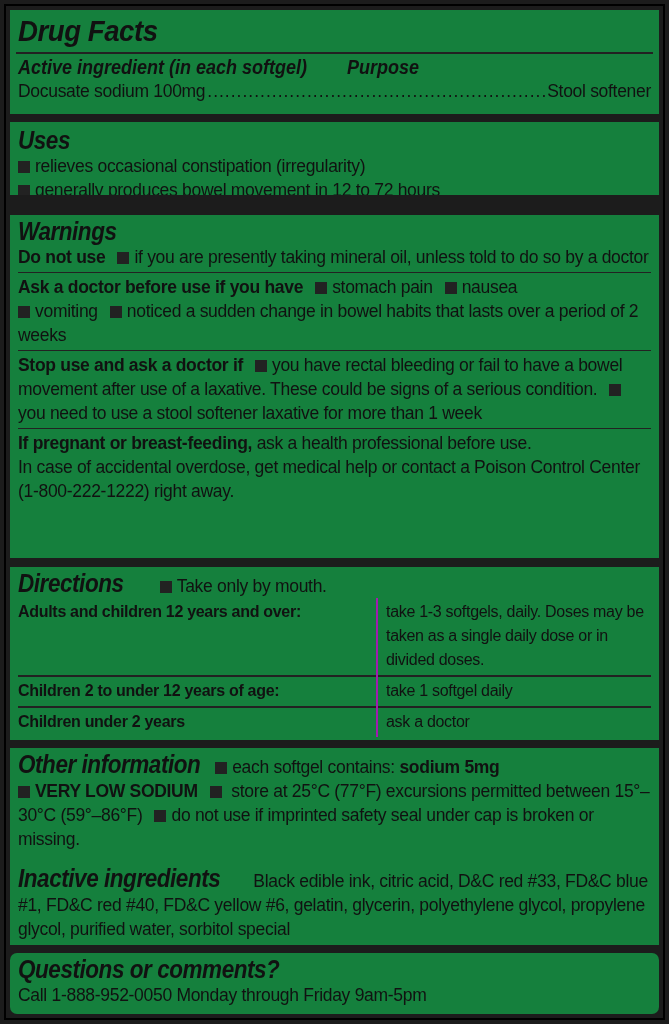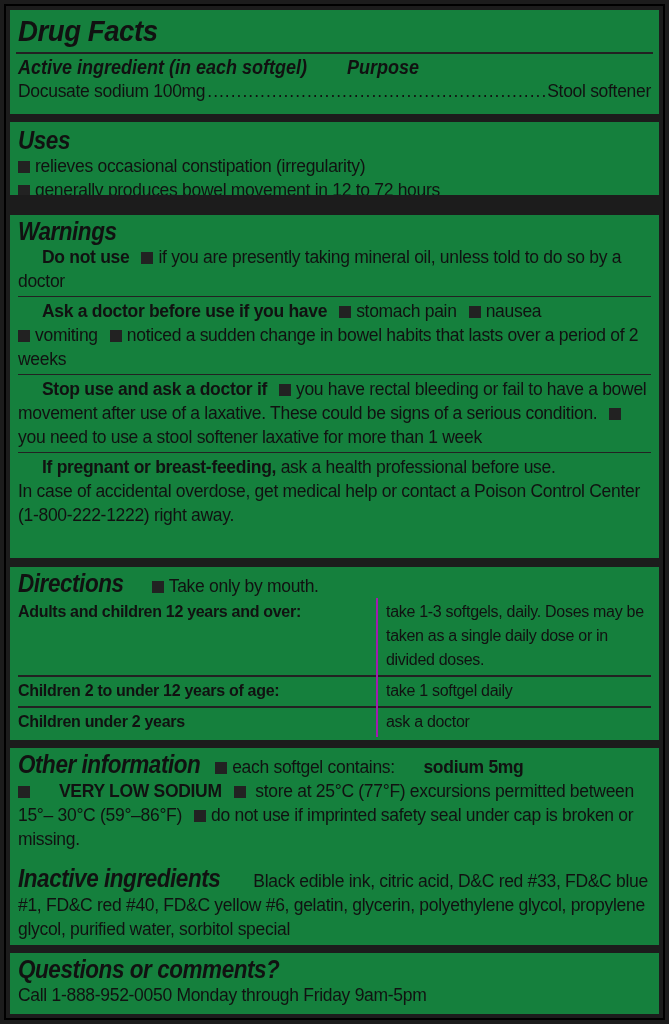--- a/index.html
+++ b/index.html
@@ -14,21 +14,21 @@
   }
   .panel {
     position:absolute; left:10px; width:649px; background:#15803d;
     box-sizing:border-box; padding:0 8px 0 8px; overflow:hidden;
   }
   .h1 { font-weight:bold; font-style:italic; font-size:30px; line-height:34px; letter-spacing:-0.5px; transform:scaleX(0.92); transform-origin:left; display:inline-block; }
   .h2 { font-weight:bold; font-style:italic; font-size:25px; line-height:28px; letter-spacing:-0.5px; display:inline-block; transform:scaleX(0.9); transform-origin:left; }
   .hsub { font-weight:bold; font-style:italic; font-size:20px; line-height:24px; transform:scaleX(0.9); transform-origin:left; display:inline-block; }
   .hsub-r { font-weight:bold; font-style:italic; font-size:20px; line-height:24px; transform:scaleX(0.9); transform-origin:right; display:inline-block; }
   .txt { font-size:17.5px; line-height:24px; letter-spacing:-0.3px; }
-  .b { font-weight:bold;margin-left:24px; }
+  .b { font-weight:bold; }
   .rule { border-top:2px solid #222; margin:0 -2px; }
   .thinrule { border-top:1.5px solid #222; }
   .bullet { display:inline-block; width:12px; height:12px; background:#222; margin-right:5px; vertical-align:-1px; }
   .gap { display:inline-block; width:12px; }
   .row { display:flex; align-items:baseline; }
   .dots { flex:1; overflow:hidden; white-space:nowrap; margin:0 2px; letter-spacing:1px; }
   table.dir { border-collapse:collapse; width:100%; font-size:16px; line-height:24px; letter-spacing:-0.3px; }
   table.dir td { vertical-align:top; padding:2px 0 3px 0; }
   table.dir td.l { font-weight:bold; width:350px; padding-right:8px; }
   table.dir td.r { border-left:2px solid #a21caf; padding-left:8px;margin-top:7px; }
@@ -76,21 +76,21 @@
   <div class="thinrule"></div>
   <div class="txt" style="padding-top:2px;">
     <span class="b">If pregnant or breast-feeding,</span> <span>ask a health professional before use.</span>
   </div>
   <div class="txt">In case of accidental overdose, get medical help or contact a Poison Control Center (1-800-222-1222) right away.</div>
 </div>
 
 <div class="panel" style="top:567px;height:173px;padding-top:2px;">
   <div>
     <span class="h2">Directions</span>
-    <span class="txt" style="margin-left:12px;"><span class="bullet"></span><span>Take only by mouth.</span></span>
+    <span class="txt" style="margin-left:20px;"><span class="bullet"></span><span>Take only by mouth.</span></span>
   </div>
   <table class="dir">
     <tbody>
         <tr>
       <td class="l">Adults and children 12 years and over:</td>
       <td class="r">take 1-3 softgels, daily. Doses may be taken as a single daily dose or in divided doses.</td>
     </tr>
     <tr class="sep">
       <td class="l">Children 2 to under 12 years of age:</td>
       <td class="r">take 1 softgel daily</td>
@@ -111,16 +111,16 @@
   </div>
 </div>
 
 <div class="panel" style="top:862px;height:83px;padding-top:2px;">
   <div class="txt">
     <span class="h2" style="margin-right:6px;">Inactive ingredients</span>
     <span>Black edible ink, citric acid, D&amp;C red #33, FD&amp;C blue #1, FD&amp;C red #40, FD&amp;C yellow #6, gelatin, glycerin, polyethylene glycol, propylene glycol, purified water, sorbitol special</span>
   </div>
 </div>
 
-<div class="panel" style="top:953px;height:61px;padding-top:2px;">
+<div class="panel" style="top:953px;height:61px;padding-top:2px;border-radius:7px;">
   <div><span class="h2">Questions or comments?</span></div>
   <div class="txt">Call 1-888-952-0050 Monday through Friday 9am-5pm</div>
 </div>
 
 </body></html>

